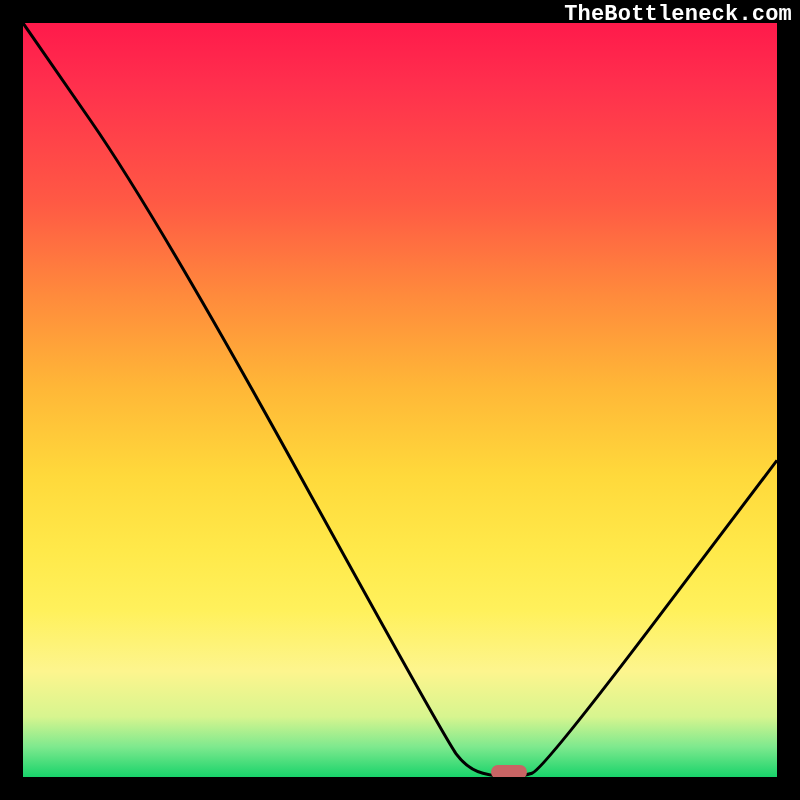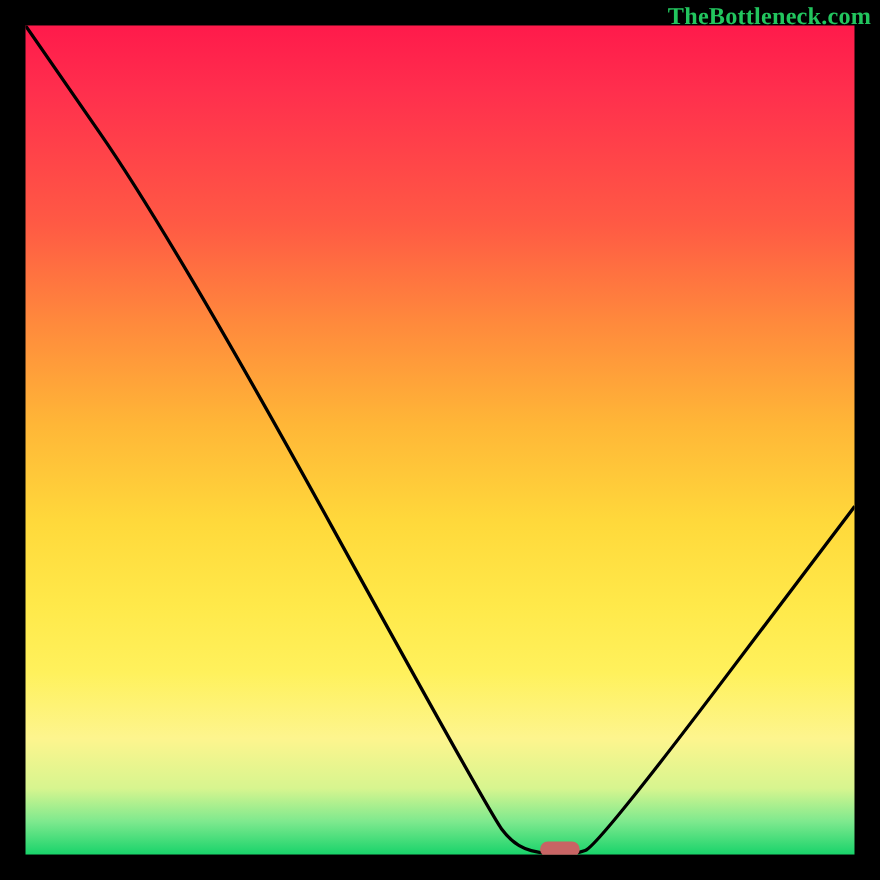--- a/index.html
+++ b/index.html
@@ -7,24 +7,24 @@
   .frame {
     position: relative;
     width: 800px;
     height: 800px;
     background: #000;
   }
   .watermark {
     position: absolute;
     top: 2px;
     right: 8px;
-    font-family: Liberation Serif, serif;
+    font-family: Liberation Mono, monospace;
     font-size: 22px;
     font-weight: 600;
-    color: #22c55e;
+    color: #ffffff;
     letter-spacing: 0.2px;
     z-index: 5;
   }
   .plot-area {
     position: absolute;
     left: 23px;
     top: 23px;
     width: 754px;
     height: 754px;
     overflow: hidden;

